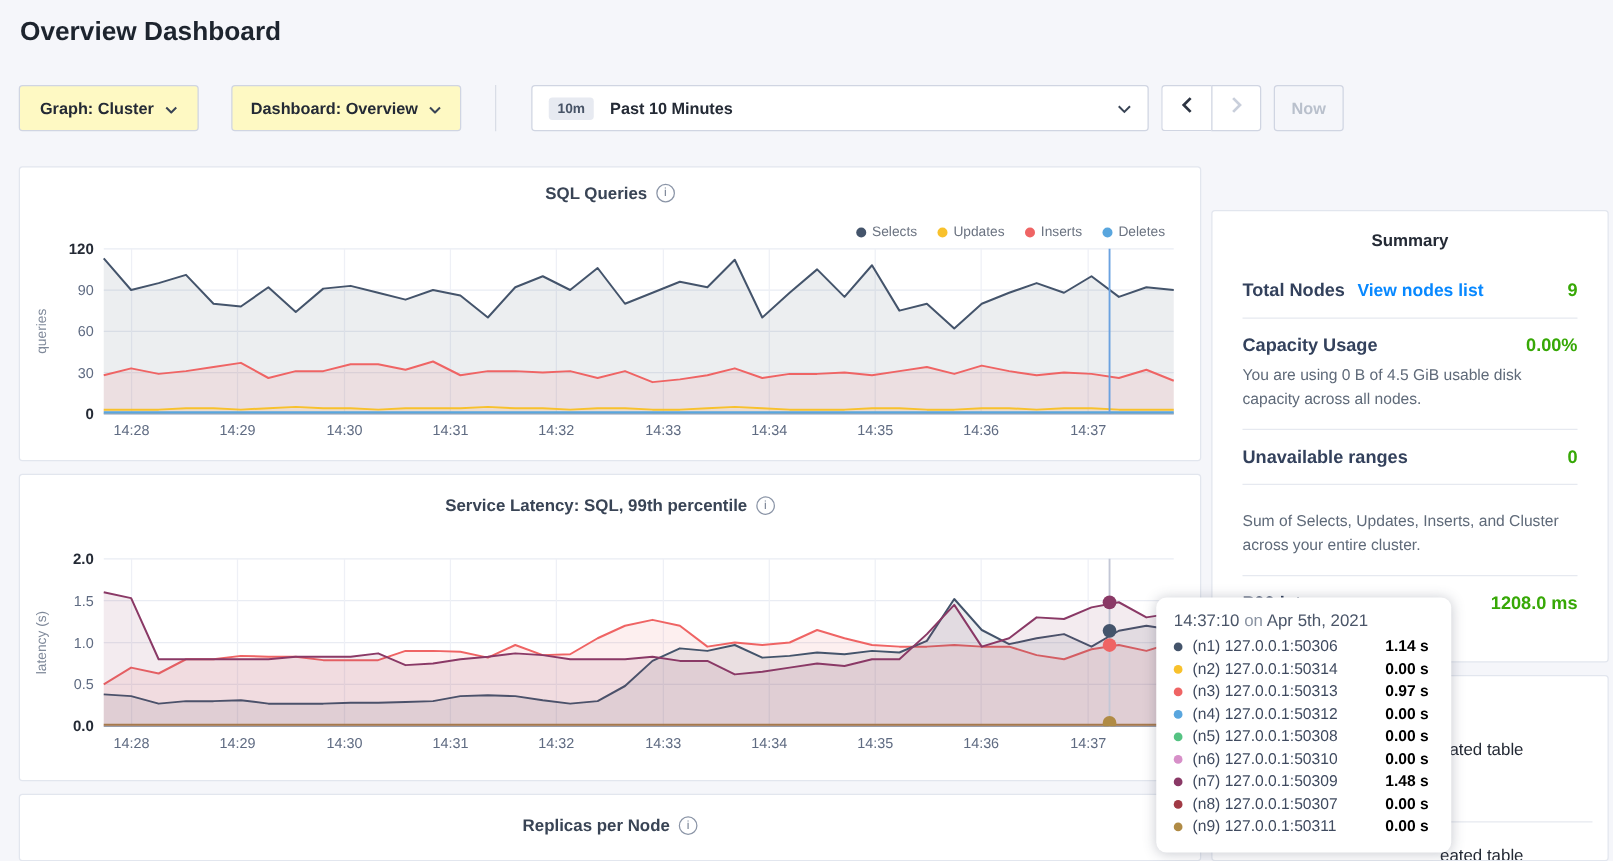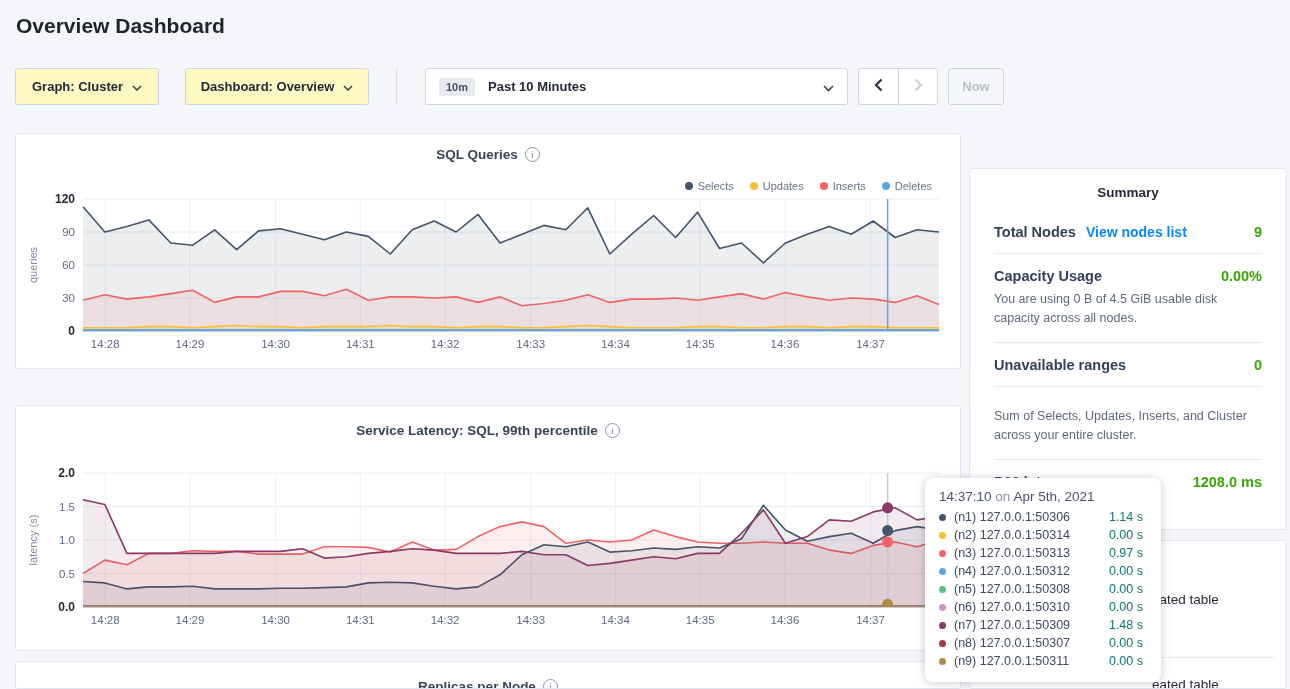--- a/index.html
+++ b/index.html
@@ -9,39 +9,39 @@
   
   .page-title { position:absolute; top:14px; left:16px; font-size:21px; font-weight:700; color:#1d242e; }
   
   .toolbar { position:absolute; top:68px; left:15px; height:37px; display:flex; align-items:stretch; }
   .dd { display:flex; align-items:center; justify-content:center; gap:9px; padding:0 14px;
         background:#fef9c3; border:1px solid #d0d5e2; border-radius:3px; font-size:13px;
         font-weight:700; color:#242a35; cursor:pointer; }
   .dd-graph { min-width:144px; margin-right:26px; }
   .dd-dash  { min-width:184px; }
   .vdiv { width:1px; background:#d9dde6; margin:0 28px 0 27px; }
-  .timepick { width:423px; display:flex; align-items:center; padding:0 13px;
+  .timepick { width:494px; display:flex; align-items:center; padding:0 13px;
               background:#fff; border:1px solid #d0d5e2; border-radius:3px; cursor:pointer; margin-right:10px;justify-content:flex-end; }
   .time-badge { background:#e7eaf1; color:#475366; font-size:11px; font-weight:700;
                 padding:3px 7px; border-radius:3px; margin-right:13px; }
   .time-label { font-size:13px; font-weight:700; }
   .timepick .chev { margin-left:auto; }
   .pager { display:flex; margin-right:10px; }
   .pg { width:40px; display:flex; align-items:center; justify-content:center;
         background:#fff; border:1px solid #d0d5e2; cursor:pointer; }
   .pg-prev { border-radius:3px 0 0 3px; border-right:none; }
   .pg-next { border-radius:0 3px 3px 0; border-left:1px solid #d0d5e2; cursor:default; }
   .btn-now { width:56px; background:transparent; border:1px solid #d0d5e2; border-radius:3px;
              font-size:13px; font-weight:700; color:#b9c0cc; display:flex; align-items:center; justify-content:center; }
   
   .content { position:absolute; top:133px; left:15px; right:3px; bottom:0; display:flex; gap:8px; }
   .col-left { width:946px; display:flex; flex-direction:column; gap:10px; }
   .col-right { flex:1; display:flex; flex-direction:column; gap:10px; }
   .panel { position:relative; background:#fff; border:1px solid #e2e6ee; border-radius:3px; }
-  .p1 { height:236px; } .p2 { height:246px;margin-top:26px; } .p3 { flex:1; overflow:hidden; }
+  .p1 { height:236px; } .p2 { height:246px; } .p3 { flex:1; overflow:hidden; }
   .chart-title { position:absolute; top:13px; left:0; right:0; display:flex; align-items:center;
                  justify-content:center; gap:7px; font-size:13.5px; font-weight:700; color:#394455; }
   .p2 .chart-title { top:17px; } .p3 .chart-title { top:17px; }
   .info { width:15px; height:15px; border:1px solid #8b95a7; border-radius:50%; color:#6f7a8d;
           font-size:9.5px; font-weight:400; display:flex; align-items:center; justify-content:center; cursor:pointer; }
   .legend { position:absolute; top:46px; right:28px; display:flex; gap:16px; }
   .legend-item { display:flex; align-items:center; gap:5px; font-size:11px; color:#6b7381; cursor:pointer; }
   .legend-dot { width:8px; height:8px; border-radius:50%; }
   .p1 svg { position:absolute; top:57px; left:3px; }
   .p2 svg { position:absolute; top:59px; left:3px; }
@@ -66,21 +66,21 @@
   .ediv { position:absolute; top:116px; left:20px; right:12px; height:1px; background:#e6e9f0; }
   .frag-2 { top:136px; left:182px; }
   .frag-3 { top:156px; left:182px; }
   
   .gtooltip { position:absolute; left:925px; top:478px; width:236px; z-index:20; background:#fff;
               border-radius:8px; box-shadow:0 1px 10px rgba(60,70,90,.28); padding:11px 14px 12px; }
   .tt-head { font-size:13.5px; color:#4a5568; margin-bottom:4px; }
   .tt-on { color:#8a93a2; }
   .trow { display:flex; align-items:center; height:18px; font-size:12.5px; color:#3f4a5f; }
   .tdot { width:7px; height:7px; border-radius:50%; margin-right:8px; flex:none; }
-  .tval { margin-left:auto; font-weight:400; color:#0f766e; padding-right:4px; font-size:12.5px; }
+  .tval { margin-left:auto; font-weight:700; color:#000000; padding-right:4px; font-size:12.5px; }
 </style>
 </head>
 <body>
 
 <div class="page">
 
   <div class="page-title">Overview Dashboard</div>
 
   <div class="toolbar">
     <div class="dd dd-graph">

